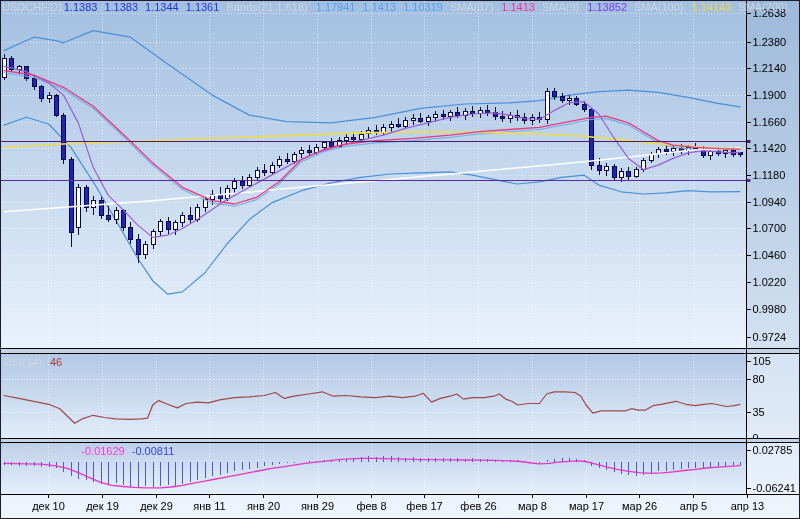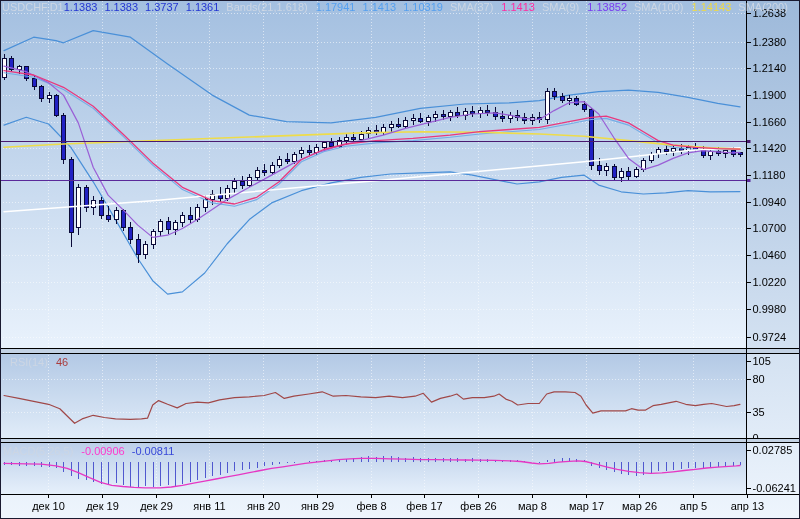--- a/index.html
+++ b/index.html
@@ -3,21 +3,21 @@
 <meta charset="utf-8">
 <style>
   html,body{margin:0;padding:0;background:#888;}
   .win{position:relative;width:800px;height:519px;overflow:hidden;
        font-family:"Liberation Sans","DejaVu Sans",sans-serif;
        -webkit-font-smoothing:none;}
   .win svg{position:absolute;top:0;left:0;display:block;}
   .ovl{position:absolute;display:flex;align-items:center;white-space:nowrap;
        font-size:11px;line-height:12px;pointer-events:none;}
   .hdr{top:1px;left:2px;}
-  .rsi-lbl{top:356px;left:10px;}
+  .rsi-lbl{top:356px;left:4px;}
   .macd-lbl{top:445px;left:3px;}
   .lbl{color:#ccd6e4;margin-right:8px;}
   .num{font-weight:normal;margin-right:7px;}
   .sym{color:#ccd6e4;}
   .ohlc{color:#2436d2;}
   .bval{color:#55a0f0;}
   .v21{color:#ff2da0;}
   .v9{color:#7a3cf0;}
   .v100{color:#eed944;}
   .vrsi{color:#aa3c3c;}
@@ -511,21 +511,21 @@
         <line x1="0" y1="494.5" x2="800" y2="494.5" stroke="#000" shape-rendering="crispEdges"></line>
         <line x1="746.5" y1="0" x2="746.5" y2="494" stroke="#000" shape-rendering="crispEdges"></line>
         <rect x="0.5" y="0.5" width="799" height="518" fill="none" stroke="#1a1a30" shape-rendering="crispEdges"></rect>
       </g>
   </svg>
 
   <div class="ovl hdr">
     <span class="sym">USDCHF,D1</span>
     <span class="num ohlc">1.1383</span>
     <span class="num ohlc">1.1383</span>
-    <span class="num ohlc">1.3737</span>
+    <span class="num ohlc">1.1344</span>
     <span class="num ohlc">1.1361</span>
     <span class="lbl">Bands(21,1.618)</span>
     <span class="num bval">1.17941</span>
     <span class="num bval">1.1413</span>
     <span class="num bval">1.10319</span>
     <span class="lbl">SMA(37)</span>
     <span class="num v21">1.1413</span>
     <span class="lbl">SMA(9)</span>
     <span class="num v9">1.13852</span>
     <span class="lbl">SMA(100)</span>
@@ -534,17 +534,17 @@
 
   </div>
 
   <div class="ovl rsi-lbl">
     <span class="lbl">RSI(14)</span>
     <span class="num vrsi">46</span>
   </div>
 
   <div class="ovl macd-lbl">
     <span class="lbl">MACD(5,26,5)</span>
-    <span class="num vmacd1">-0.00906</span>
+    <span class="num vmacd1">-0.01629</span>
     <span class="num vmacd2">-0.00811</span>
   </div>
 
 </div>
 
 </body></html>

